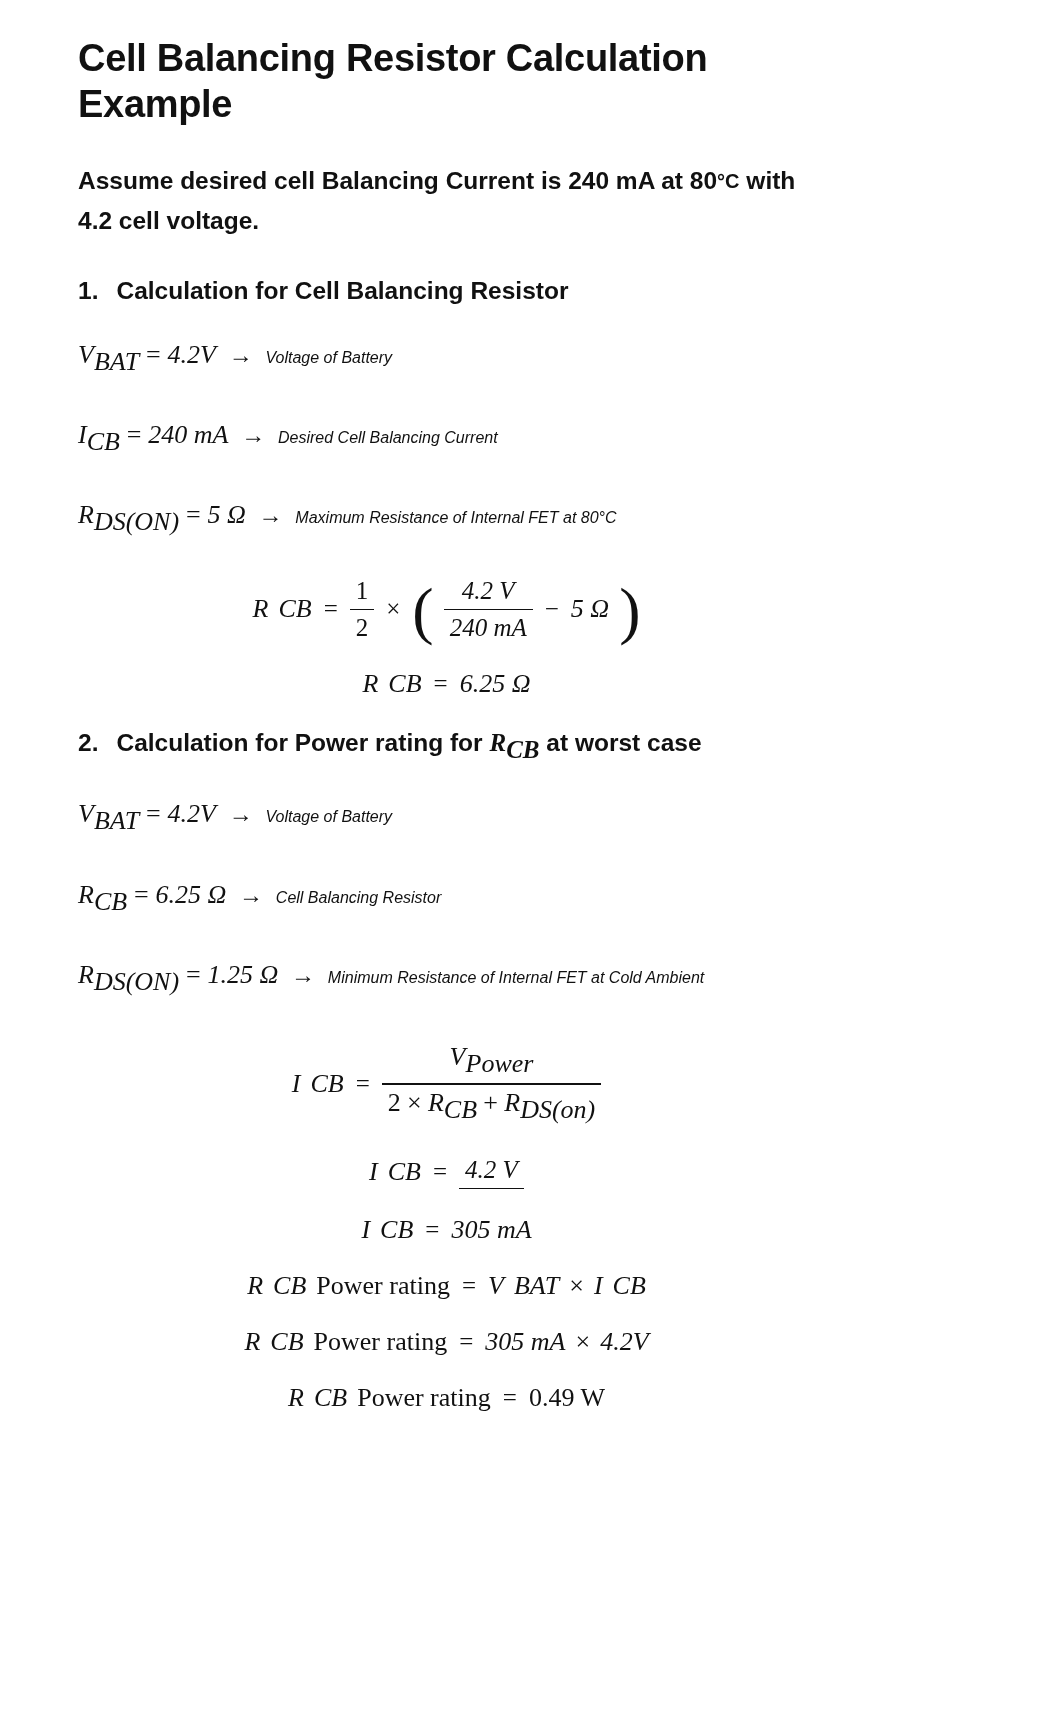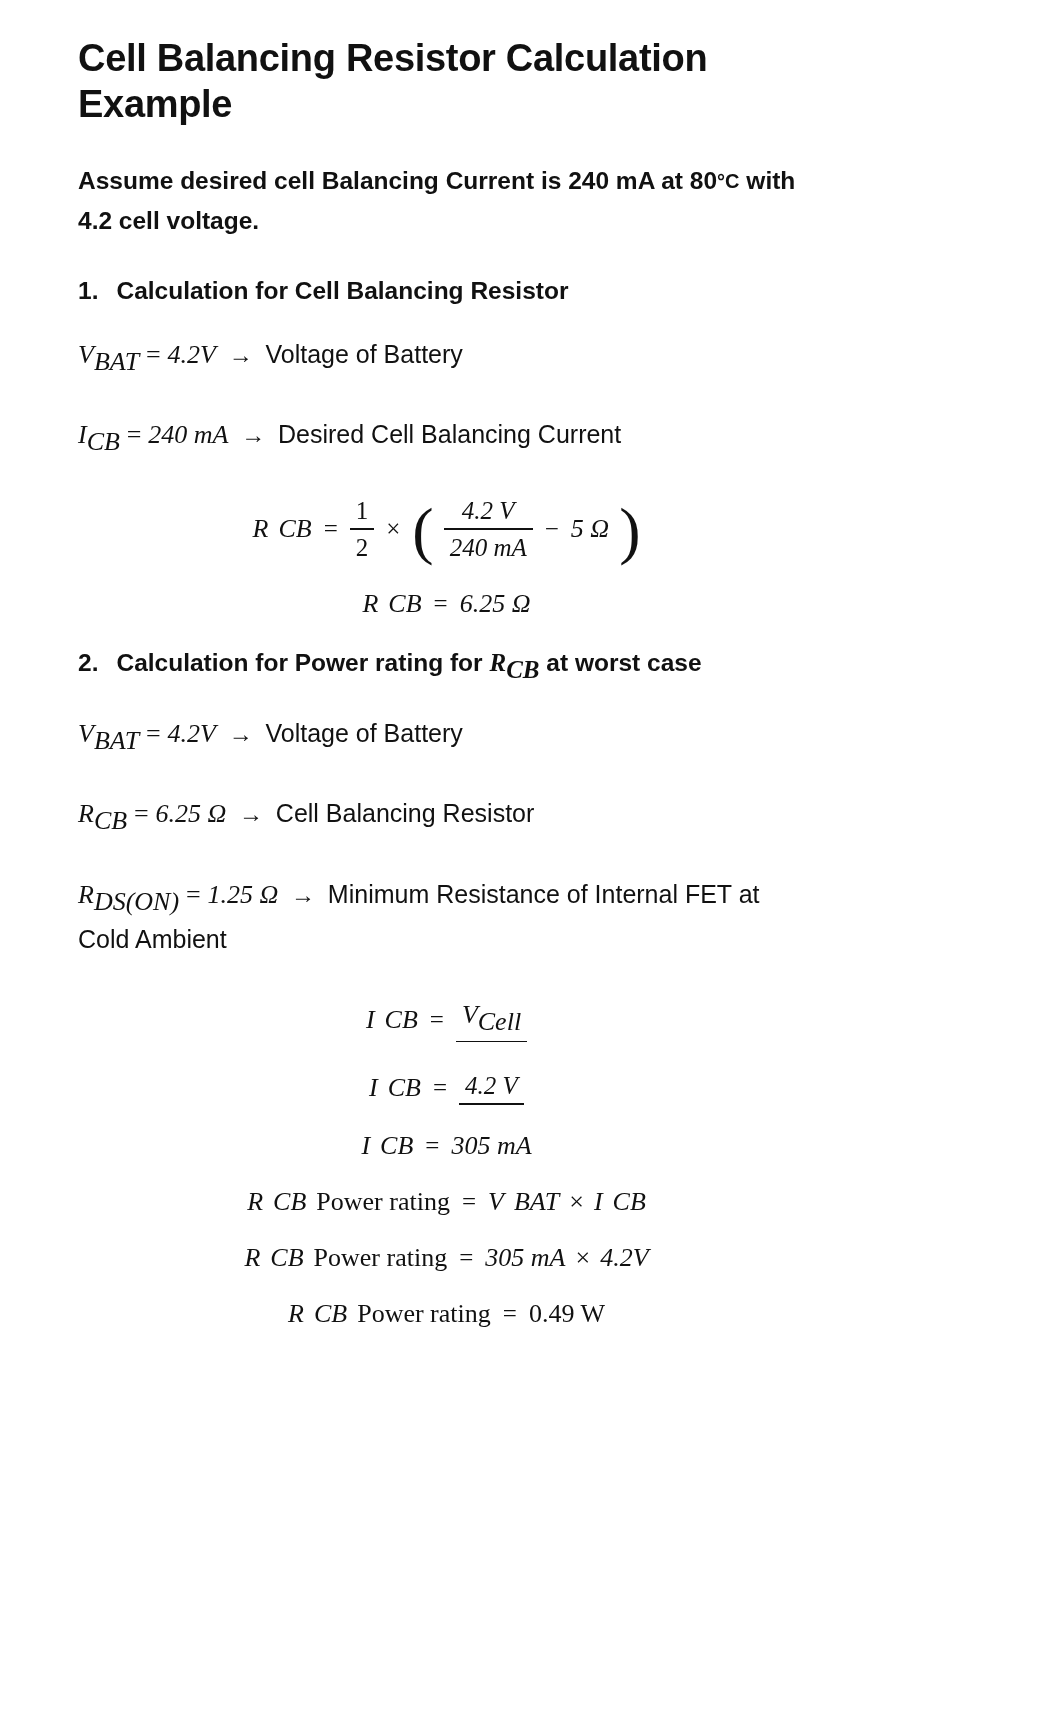--- a/index.html
+++ b/index.html
@@ -71,22 +71,23 @@
   sub {
     font-size: 0.66em;
     vertical-align: -0.28em;
     text-align: center;
   }
   .arrow {
     font-size: 24px;
     padding: 0 6px;
   }
   .txt {
-    font-size: 25px;
+    font-size: 16px;
     font-family: "Liberation Sans", sans-serif;
+    font-style: italic;
   }
   .eq {
     text-align: center;
     margin: 0 0 22px 0;
   }
   .eqrow {
     display: inline-flex;
     align-items: center;
     justify-content: center;
     gap: 10px;
@@ -161,20 +162,27 @@
     </div>
 
     <div class="line">
       <span class="mi">I</span><sub class="mi">CB</sub>
       <span class="mn">=</span>
       <span class="mi">240 mA</span>
       <span class="arrow">→</span>
       <span class="txt">Desired Cell Balancing Current</span>
     </div>
 
+    <div class="line">
+      <span class="mi">R</span><sub class="mi">DS(ON)</sub>
+      <span class="mn">=</span>
+      <span class="mi">5 Ω</span>
+      <span class="arrow">→</span>
+      <span class="txt">Maximum Resistance of Internal FET at 80°C</span>
+    </div>
 
     <div class="eq eq-sp">
       <span class="eqrow">
         <span class="mi">R</span>
           <sub class="mi">CB</sub>
         <span class="op">=</span>
         <span class="frac">
           <span class="top">1</span>
           <span class="bar"></span>
           <span class="bot">2</span>
@@ -232,22 +240,23 @@
       <span class="arrow">→</span>
       <span class="txt">Minimum Resistance of Internal FET at Cold Ambient</span>
     </div>
 
     <div class="eq" style="margin-top:40px;">
       <span class="eqrow">
         <span class="mi">I</span>
           <sub class="mi">CB</sub>
         <span class="op">=</span>
         <span class="frac">
-          <span class="top"><span class="mi">V</span><sub class="mi">Cell</sub></span>
+          <span class="top"><span class="mi">V</span><sub class="mi">Power</sub></span>
           <span class="bar"></span>
+          <span class="bot"><span class="mn">2</span> <span class="mn">×</span> <span class="mi">R</span><sub class="mi">CB</sub> <span class="mn">+</span> <span class="mi">R</span><sub class="mi">DS(on)</sub></span>
         </span>
       </span>
     </div>
 
     <div class="eq" style="margin-top:28px;">
       <span class="eqrow">
         <span class="mi">I</span>
           <sub class="mi">CB</sub>
         <span class="op">=</span>
         <span class="frac ital">

